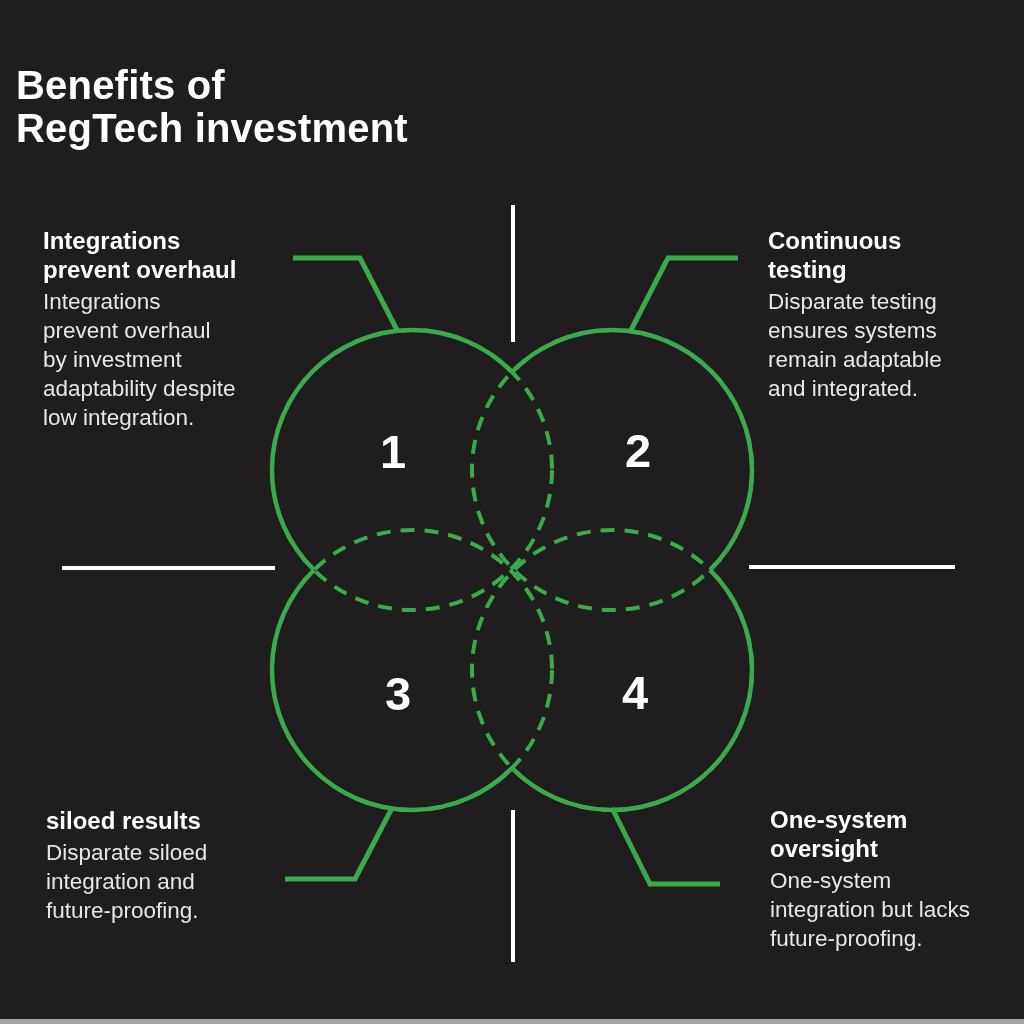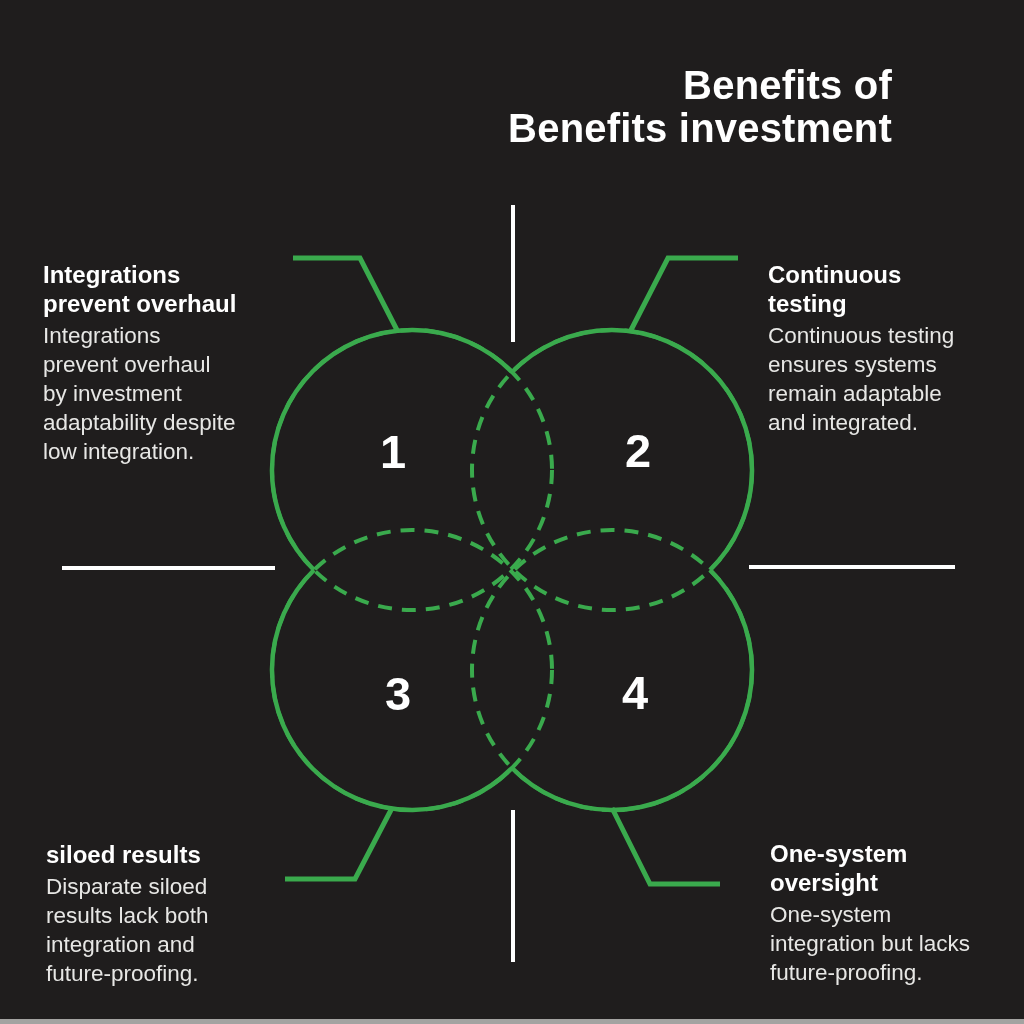--- a/index.html
+++ b/index.html
@@ -5,41 +5,41 @@
   html,body{margin:0;padding:0;background:#000;}
   #canvas{
     position:relative;
     width:1024px;height:1024px;
     background:#1f1d1d;
     overflow:hidden;
     font-family:"Liberation Sans", sans-serif;
   }
   .title{
     position:absolute;
-    left:4px; top:64px; width:888px;
-    text-align:right;
+    left:16px; top:64px; width:888px;
+    text-align:left;
     color:#ffffff;
     font-size:40px;
     font-weight:700;
     line-height:43px;
     letter-spacing:0.2px;
   }
   svg{position:absolute;left:0;top:0;}
   .venn-solid{fill:none;stroke:#3aaa4d;stroke-width:4.5;}
   .venn-dash{fill:none;stroke:#3aaa4d;stroke-width:4;stroke-dasharray:14 10;}
   .connector{fill:none;stroke:#3aaa4d;stroke-width:5;}
   .axis{stroke:#ffffff;stroke-width:4;}
   .num{
     fill:#ffffff;
     font-family:"Liberation Sans", sans-serif;
     font-weight:700;
     font-size:47px;
     text-anchor:middle;
   }
-  .callout{position:absolute;white-space:nowrap;margin-top:34px;}
+  .callout{position:absolute;white-space:nowrap;}
   .callout .head{
     color:#ffffff;
     font-size:24px;
     font-weight:700;
     line-height:29px;
   }
   .callout .body{
     color:#e7e7e5;
     font-size:22.5px;
     font-weight:400;
@@ -52,21 +52,21 @@
     background:#a3a3a1;
   }
 </style>
 </head>
 <body>
 
 <div id="canvas">
 
   <div class="title">
     <div>Benefits of</div>
-    <div>Benefits investment</div>
+    <div>RegTech investment</div>
   </div>
 
   <svg width="1024" height="1024" viewBox="0 0 1024 1024">
 
     <line class="axis" x1="513" y1="205" x2="513" y2="342"></line>
     <line class="axis" x1="62" y1="568" x2="275" y2="568"></line>
     <line class="axis" x1="749" y1="567" x2="955" y2="567"></line>
     <line class="axis" x1="513" y1="810" x2="513" y2="962"></line>
 
     <circle class="venn-dash" cx="412" cy="470" r="140"></circle>
@@ -103,34 +103,33 @@
       <div>low integration.</div>
     </div>
   </div>
 
   <div class="callout" style="left:768px; top:226px;">
     <div class="head">
       <div>Continuous</div>
       <div>testing</div>
     </div>
     <div class="body">
-      <div>Continuous testing</div>
+      <div>Disparate testing</div>
       <div>ensures systems</div>
       <div>remain adaptable</div>
       <div>and integrated.</div>
     </div>
   </div>
 
   <div class="callout" style="left:46px; top:806px;">
     <div class="head">
       <div>siloed results</div>
     </div>
     <div class="body">
       <div>Disparate siloed</div>
-      <div>results lack both</div>
       <div>integration and</div>
       <div>future-proofing.</div>
     </div>
   </div>
 
   <div class="callout" style="left:770px; top:805px;">
     <div class="head">
       <div>One-system</div>
       <div>oversight</div>
     </div>

